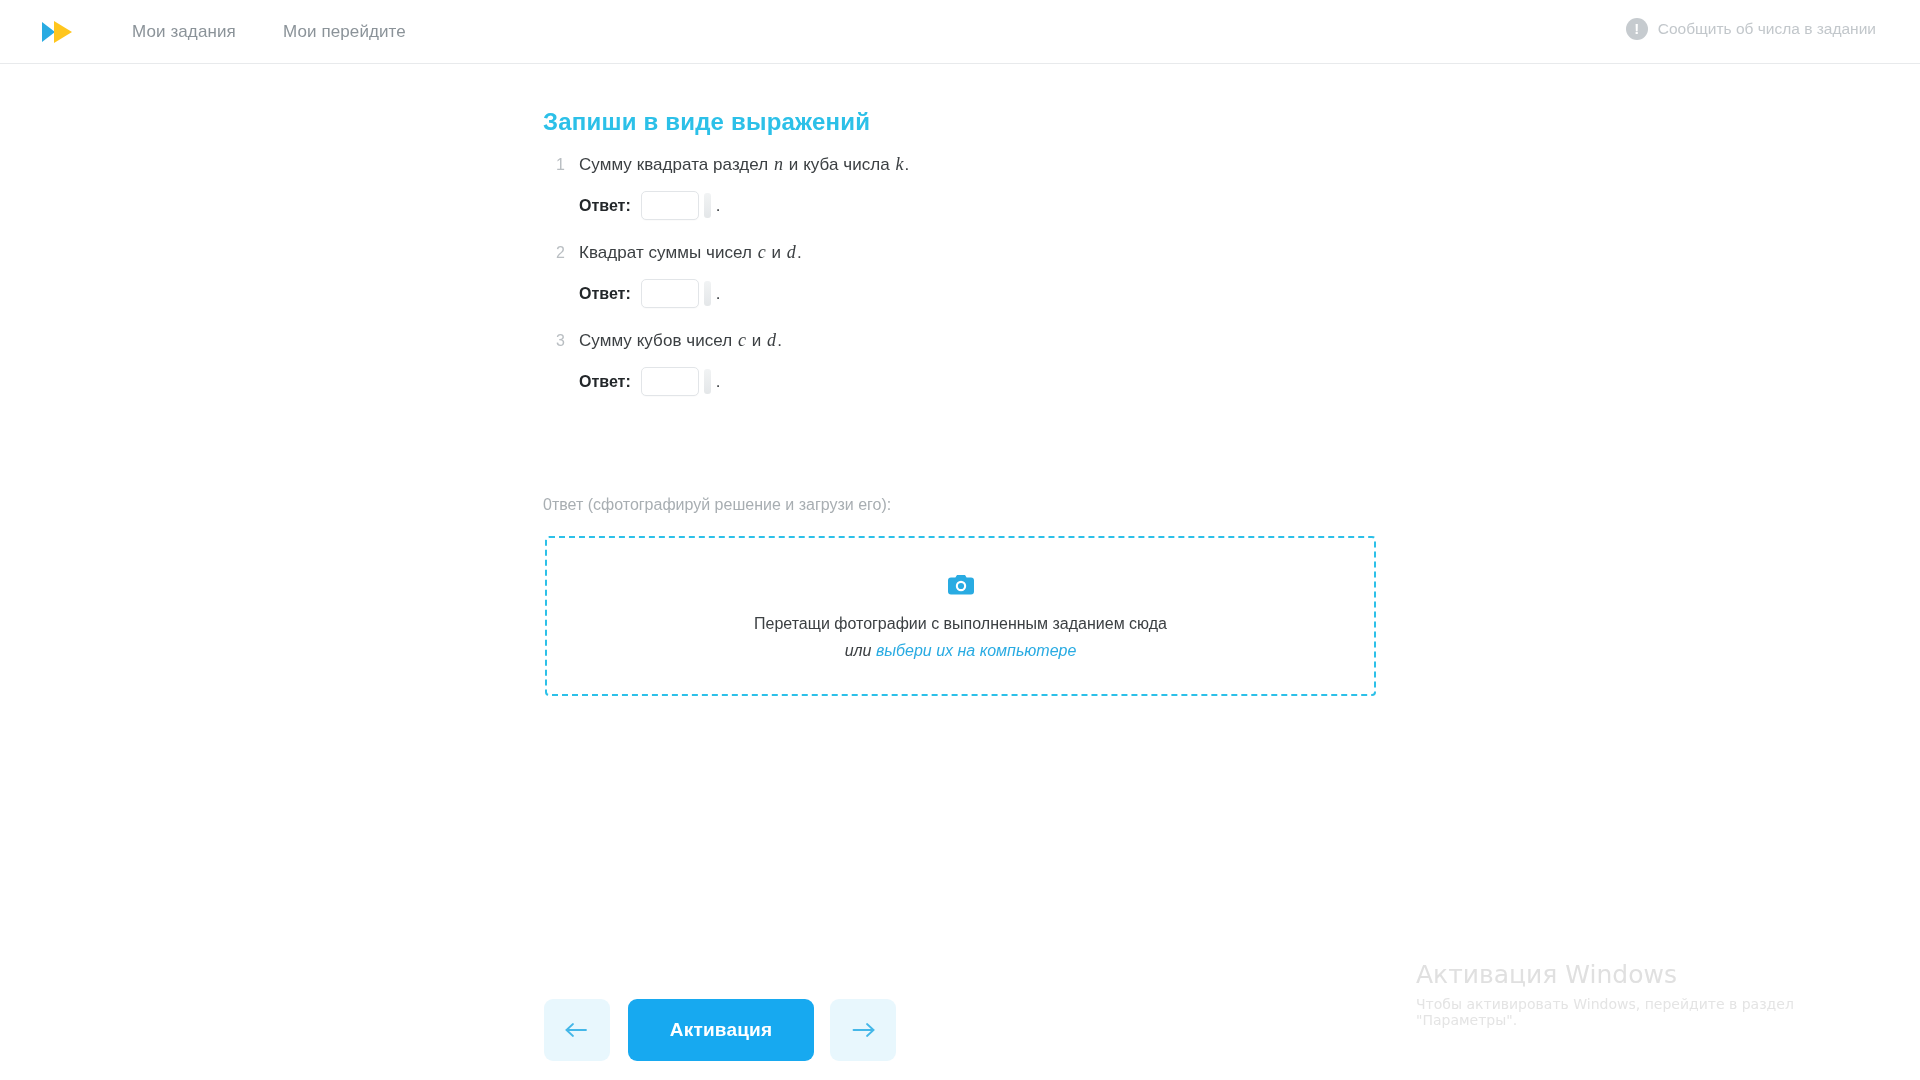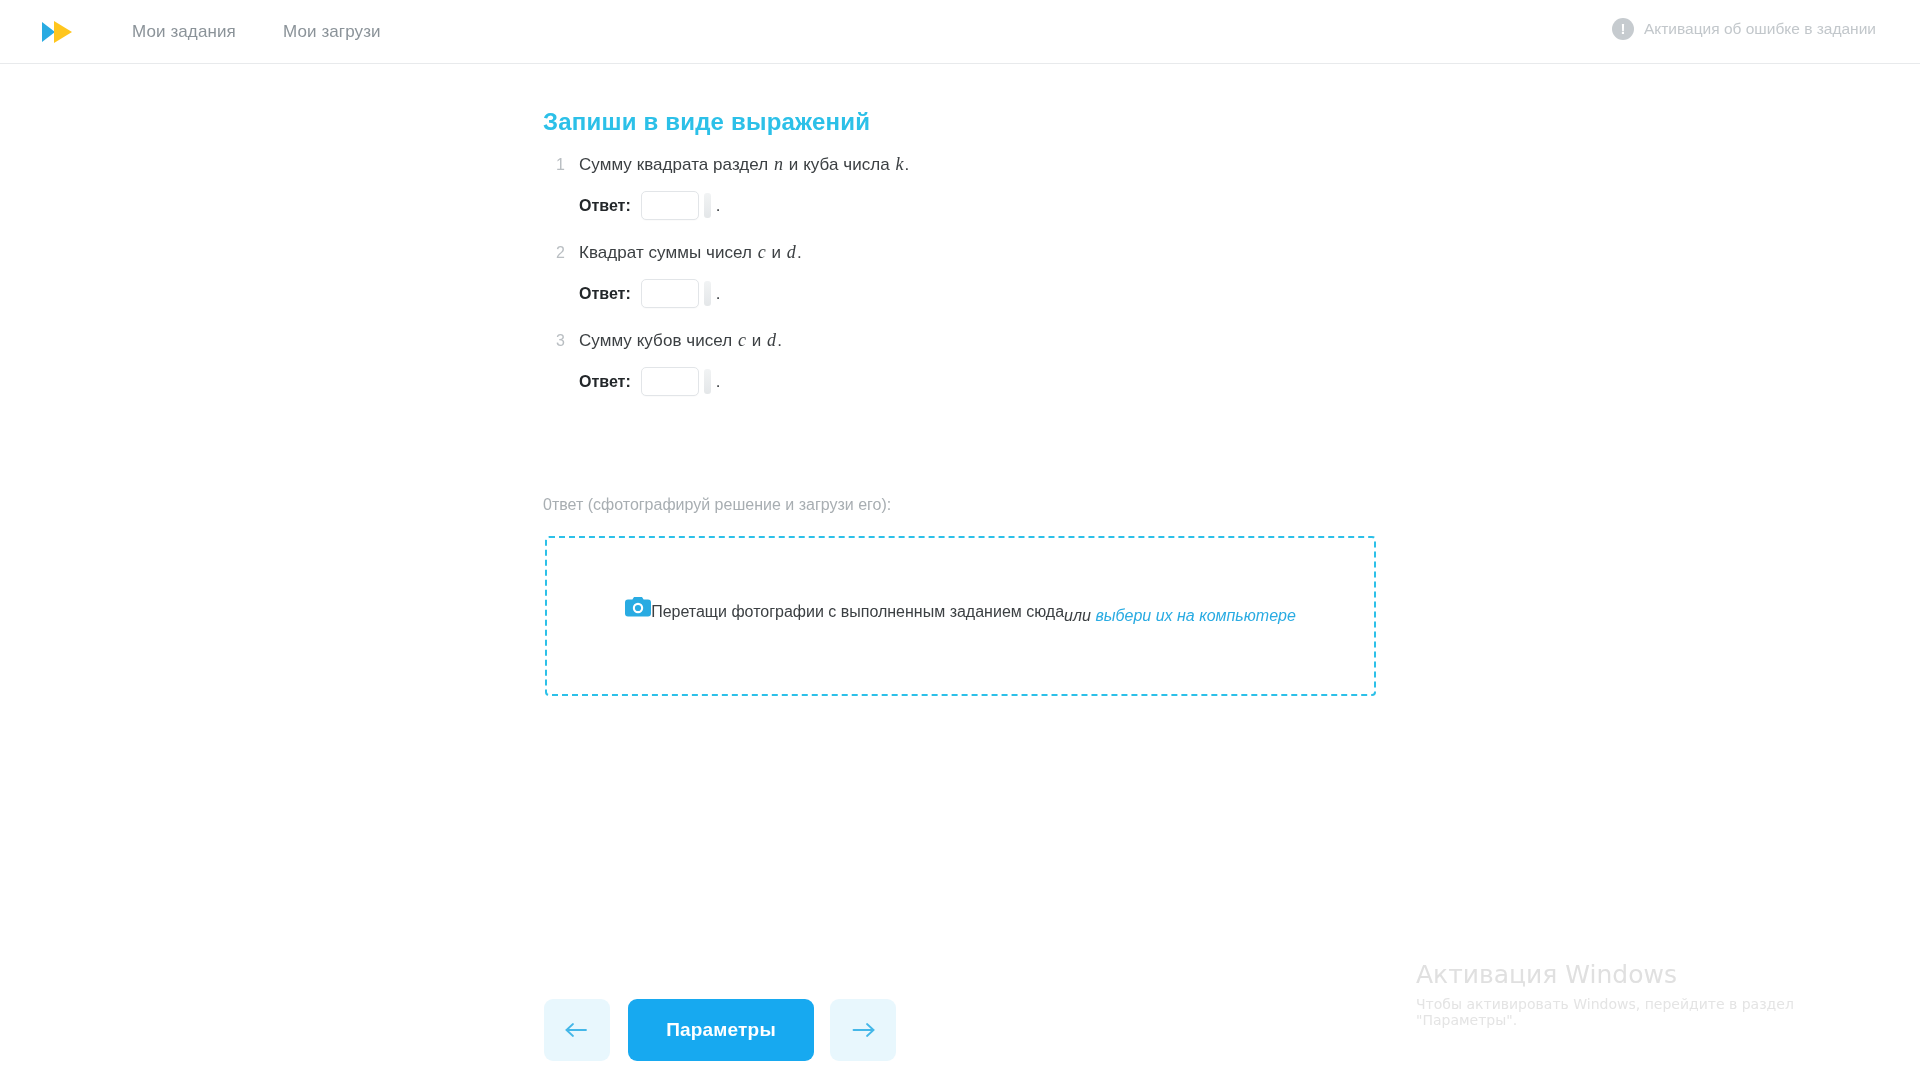--- a/index.html
+++ b/index.html
@@ -101,21 +101,21 @@
   
   .upload-label {
     position:absolute; left:543px; top:432px;
     font-size:16px; color:#a8aeb2;
   }
   .dropzone {
     position:absolute; left:545px; top:472px;
     width:831px; height:160px;
     border:2px dashed #2cc0e8;
     border-radius:4px;
-    display:flex; 
+    display:flex; flex-direction:column;
     align-items:center; justify-content:center;
     background:#fff;
     cursor:pointer;
   }
   .cam-icon { margin-bottom:16px; }
   .dz-line1 { font-size:16px; color:#3c4043; margin-bottom:9px; }
   .dz-line2 { font-size:16px; color:#3c4043;font-style:italic; }
   .dz-link { color:#29abe2; cursor:pointer; }
 
   
@@ -153,28 +153,28 @@
       <svg width="44" height="32" viewBox="0 0 44 32">
         <path d="M6 6 L6 26 L19 16 Z" fill="#29abe2"></path>
         <path d="M18 5 L18 27 L36 16 Z" fill="#ffc61e"></path>
       </svg>
     </div>
 
     <div class="nav-link n0">
       <span>Мои задания</span>
     </div>
     <div class="nav-link n1">
-      <span>Мои загрузи</span>
+      <span>Мои перейдите</span>
     </div>
 
     <div class="report">
       <div class="report-icon">
         <span>!</span>
       </div>
-      <div class="report-text">Активация об ошибке в задании</div>
+      <div class="report-text">Сообщить об числа в задании</div>
     </div>
   </div>
 
   <div class="content">
 
     <div class="task-title">Запиши в виде выражений</div>
 
     <div class="qblock q1">
       <div class="qline">
         <div class="qnum">1</div>
@@ -242,21 +242,21 @@
 
   <div class="footer">
 
     <button class="nav-btn prev">
       <svg width="26" height="18" viewBox="0 0 26 18">
         <path d="M9 3 L2.5 9 L9 15" fill="none" stroke="#44b7e8" stroke-width="1.8" stroke-linecap="round" stroke-linejoin="round"></path>
         <line x1="2.5" y1="9" x2="22" y2="9" stroke="#44b7e8" stroke-width="1.8" stroke-linecap="round"></line>
       </svg>
     </button>
 
-    <button class="btn-continue">Параметры</button>
+    <button class="btn-continue">Активация</button>
 
     <button class="nav-btn next">
       <svg width="26" height="18" viewBox="0 0 26 18">
         <path d="M17 3 L23.5 9 L17 15" fill="none" stroke="#44b7e8" stroke-width="1.8" stroke-linecap="round" stroke-linejoin="round"></path>
         <line x1="3.5" y1="9" x2="23.5" y2="9" stroke="#44b7e8" stroke-width="1.8" stroke-linecap="round"></line>
       </svg>
     </button>
 
   </div>
 

